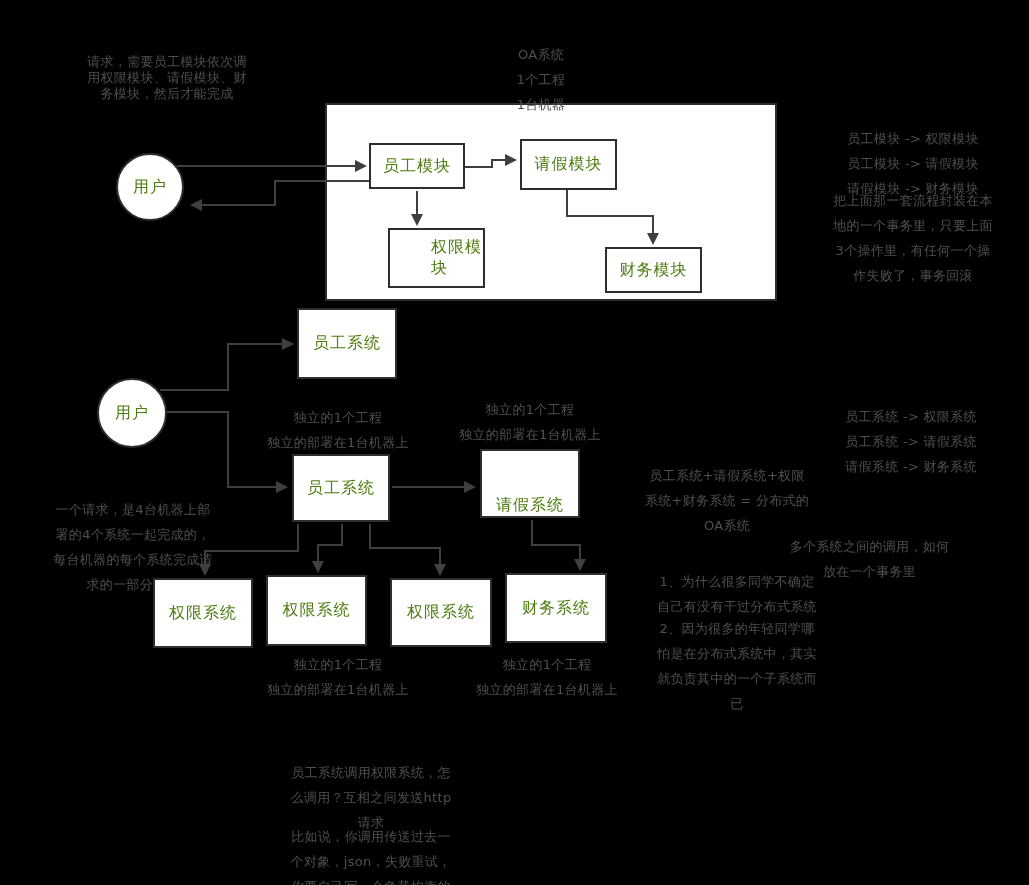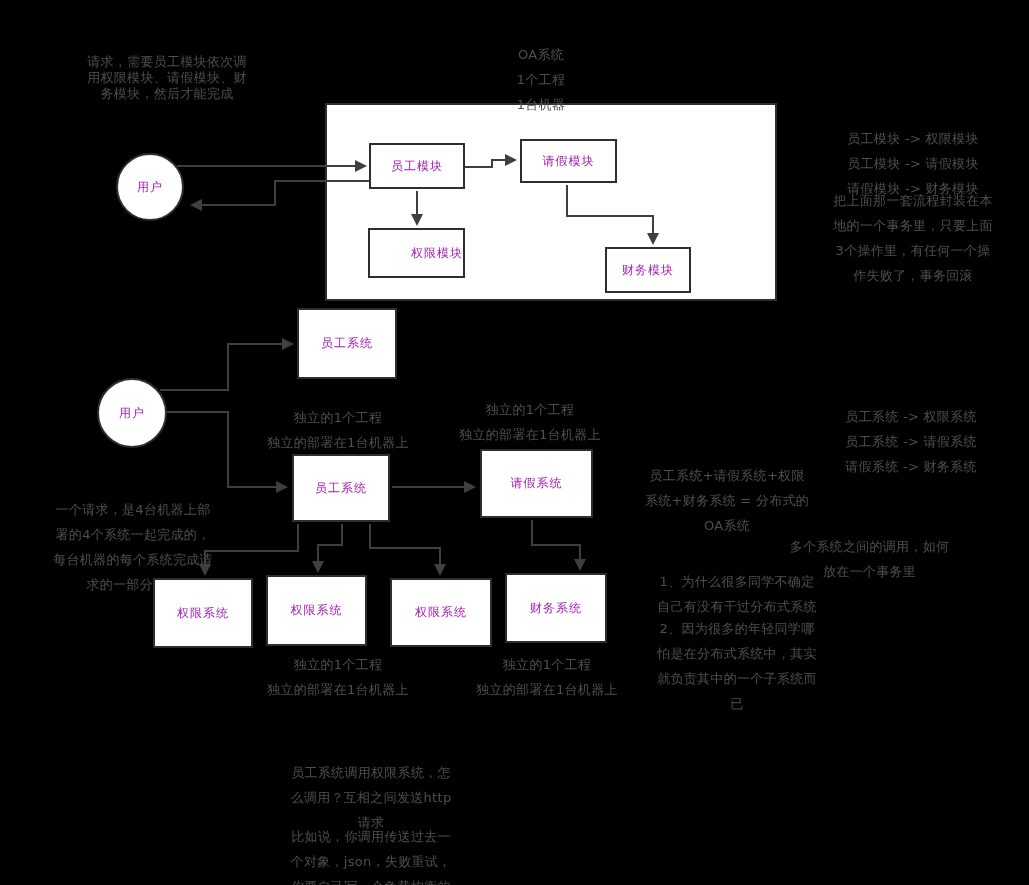--- a/index.html
+++ b/index.html
@@ -6,23 +6,23 @@
   .stage{
     position:relative;width:1029px;height:885px;overflow:hidden;background:#000;
     font-family:"DejaVu Sans","Liberation Sans",sans-serif;
   }
   .container-box{
     position:absolute;background:#ffffff;border:2px solid #2e2e2e;
     box-sizing:border-box;z-index:1;
   }
   .wires{position:absolute;left:0;top:0;z-index:5;}
   .node{
-    position:absolute;background:#ffffff;border:2px solid #2e2e2e;color:#a21caf;
+    position:absolute;background:#ffffff;border:2px solid #2e2e2e;color:#4d7c0f;
     display:flex;align-items:center;justify-content:center;
-    font-size:12px;box-sizing:border-box;z-index:10;letter-spacing:1px;
+    font-size:16px;box-sizing:border-box;z-index:10;letter-spacing:1px;
   }
   .circle{border-radius:50%;}
   .note{
     position:absolute;color:#4f4f4f;font-size:13px;line-height:25px;
     text-align:center;white-space:pre-line;letter-spacing:0.3px;z-index:3;
   }
   .note.lh16{line-height:16px;}
 </style>
 </head>
 <body>
@@ -54,45 +54,45 @@
   </svg>
 
   <div class="node circle" style="left:116px;top:153px;width:68px;height:68px;">
       <span>用户</span>
     </div>
 
   <div class="node" style="left:369px;top:143px;width:96px;height:46px;">
       <span>员工模块</span>
     </div>
 
-  <div class="node" style="left:520px;top:139px;width:97px;height:44px;">
+  <div class="node" style="left:520px;top:139px;width:97px;height:51px;">
       <span>请假模块</span>
     </div>
 
-  <div class="node" style="left:368px;top:228px;width:97px;height:50px;padding-left:41px;">
+  <div class="node" style="left:388px;top:228px;width:97px;height:60px;padding-left:41px;">
       <span>权限模块</span>
     </div>
 
-  <div class="node" style="left:605px;top:247px;width:86px;height:46px;">
+  <div class="node" style="left:605px;top:247px;width:97px;height:46px;">
       <span>财务模块</span>
     </div>
 
   <div class="node circle" style="left:97px;top:378px;width:70px;height:70px;">
       <span>用户</span>
     </div>
 
   <div class="node" style="left:297px;top:308px;width:100px;height:71px;">
       <span>员工系统</span>
     </div>
 
   <div class="node" style="left:292px;top:454px;width:98px;height:68px;">
       <span>员工系统</span>
     </div>
 
-  <div class="node" style="left:480px;top:449px;width:113px;height:69px;">
+  <div class="node" style="left:480px;top:449px;width:100px;height:69px;align-items:flex-end;">
       <span>请假系统</span>
     </div>
 
   <div class="node" style="left:153px;top:578px;width:100px;height:70px;">
       <span>权限系统</span>
     </div>
 
   <div class="node" style="left:266px;top:575px;width:101px;height:71px;">
       <span>权限系统</span>
     </div>

